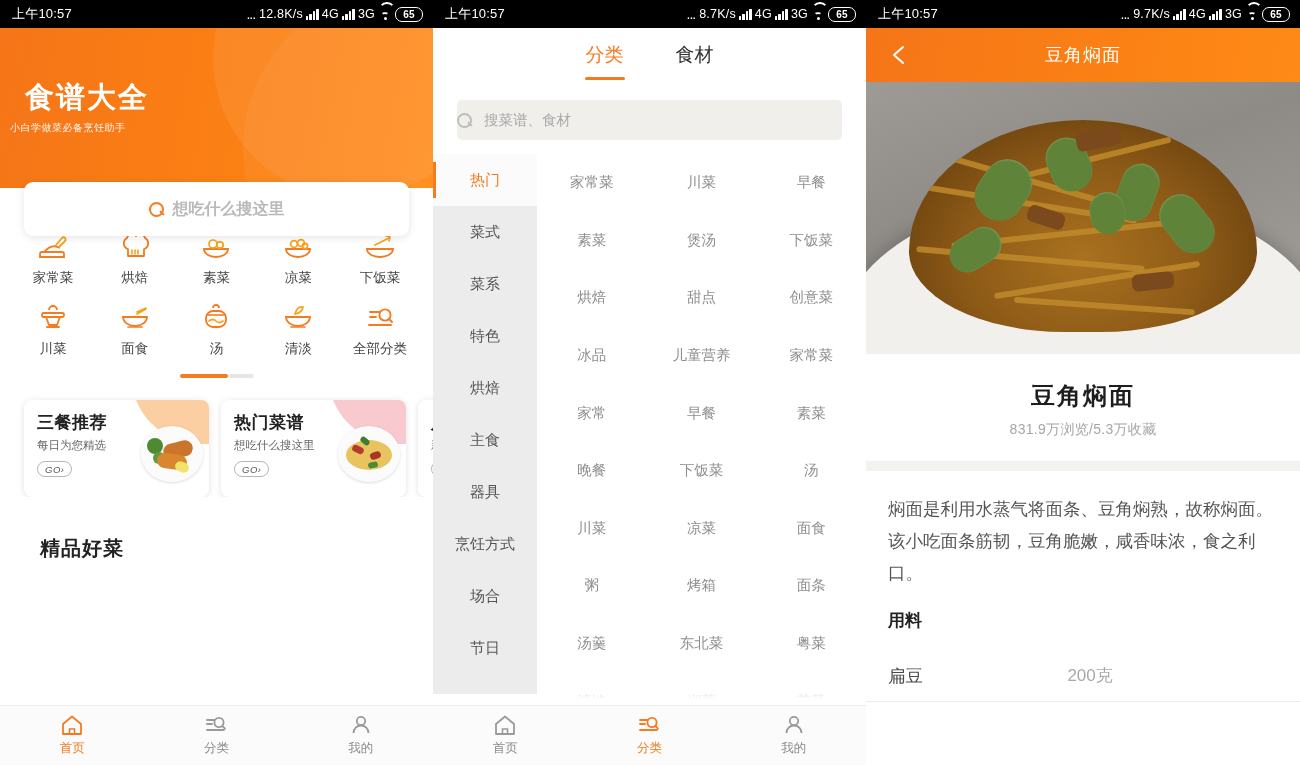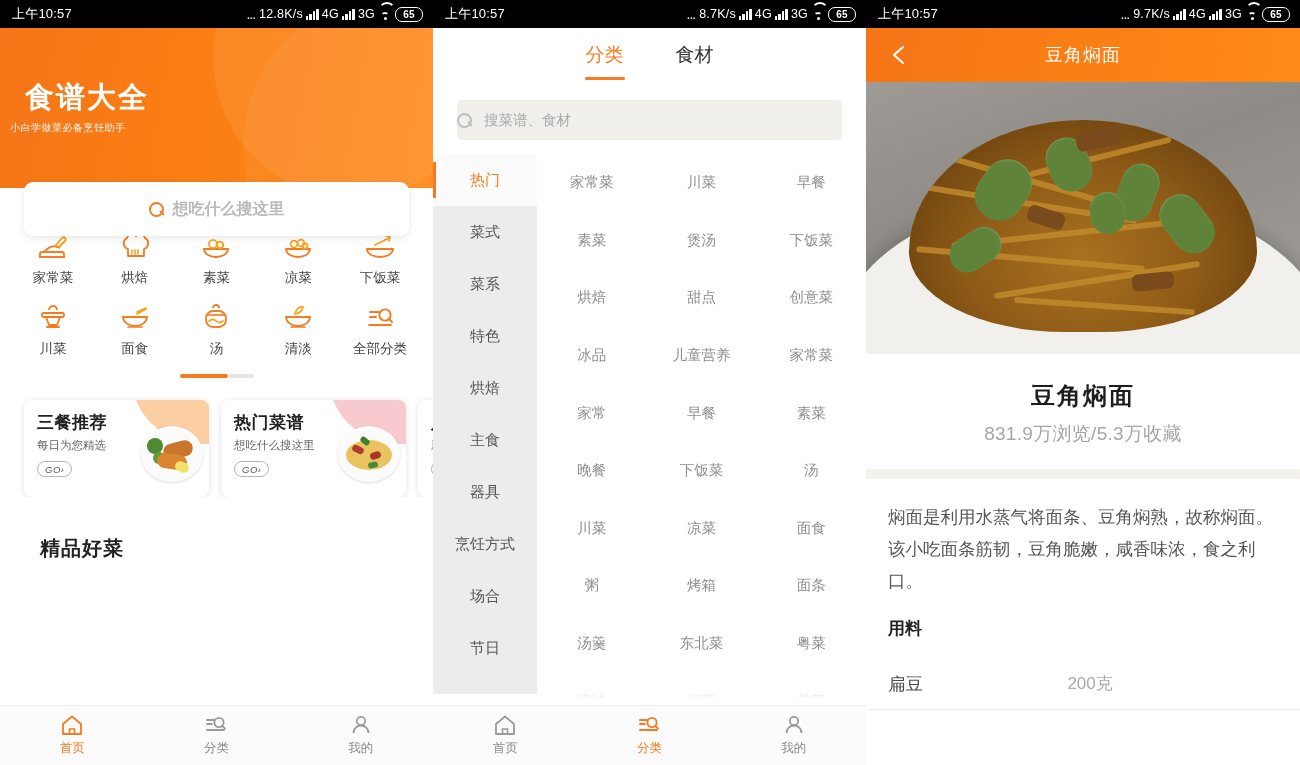--- a/index.html
+++ b/index.html
@@ -172,21 +172,21 @@
   .plate3 { position:absolute; left:-6%; bottom:-46%; width:112%; height:105%;
     background: #f2f0ec; border-radius: 50%; box-shadow: 0 -4px 16px rgba(0,0,0,.18); }
   .noodlepile { position:absolute; left:10%; bottom:8%; width:80%; height:78%;
     background: radial-gradient(ellipse at 50% 65%, #a9711f 0%, #8d5a17 48%, #6d430f 80%);
     border-radius: 50% 50% 45% 45% / 62% 62% 38% 38%; overflow:hidden; }
   .nd { position:absolute; background: #c08a2c; border-radius: 40px; height: 6px; opacity:.85; }
   .bean { position:absolute; background:#5f8339; border-radius: 30px; box-shadow: inset 0 1px 2px rgba(255,255,255,.2); }
   .meat { position:absolute; background:#7a4a1c; border-radius: 6px; }
   .recipehead { text-align:center; padding: 26px 0 0 0; }
   .recipehead .rt { font-size: 24px; font-weight: bold; color: #1d1d1d; letter-spacing: 2px; }
-  .recipehead .rs { font-size: 19px; color: #a6a6a6; margin-top: 9px; letter-spacing: .3px; }
+  .recipehead .rs { font-size: 14px; color: #a6a6a6; margin-top: 9px; letter-spacing: .3px; }
   .sep { height: 10px; background: #f3f2ef; margin-top: 22px; }
   .desc { padding: 22px 22px 0 22px; font-size: 17.5px; line-height: 32px; color: #555; }
   .usedtitle { padding: 20px 0 0 22px; font-size: 17px; font-weight: bold; color: #222; }
   .ingrow {
     margin-top: 18px; display: flex; align-items: center; padding: 0 22px; height: 52px;
     border-bottom: 1px solid #ededed;
   }
   .ingrow .inm { font-size: 17.5px; color: #4a4a4a; flex: 0 0 auto; width: 46%; }
   .ingrow .inq { font-size: 17px; color: #a9a9a9; }
 </style>

